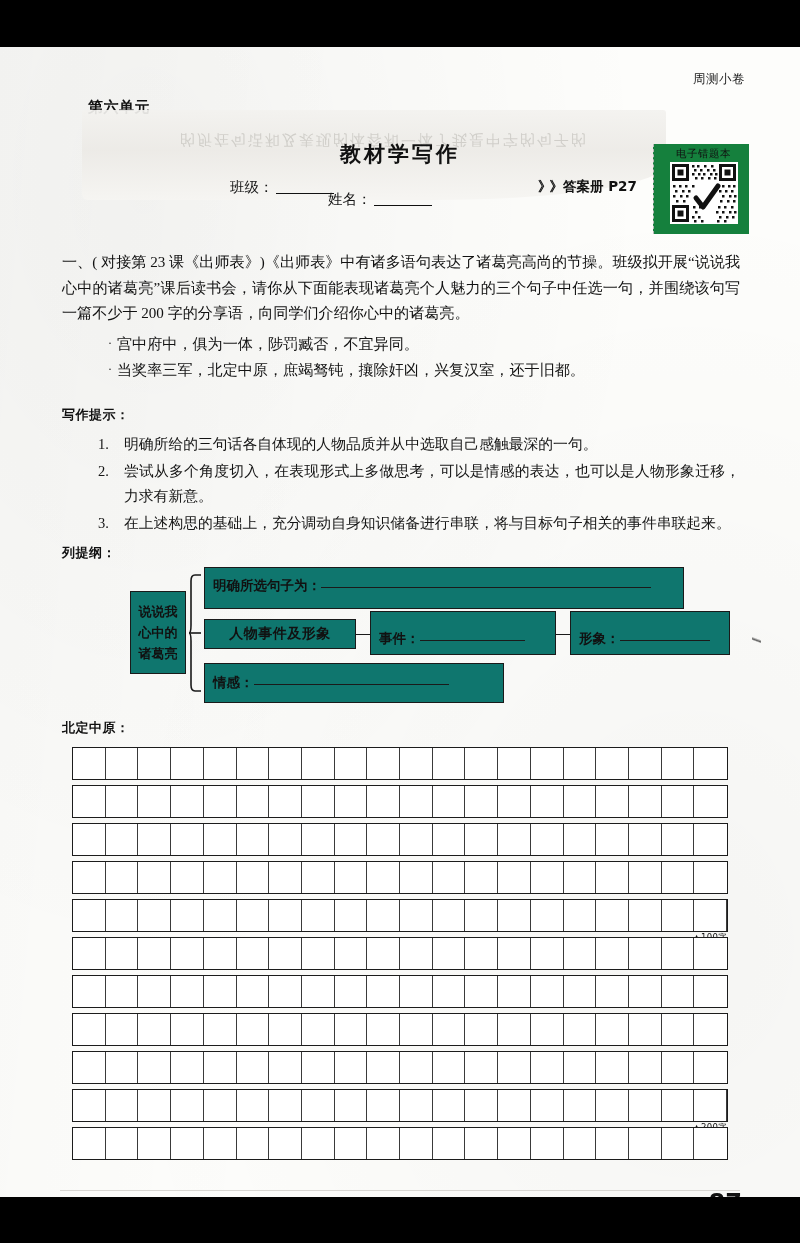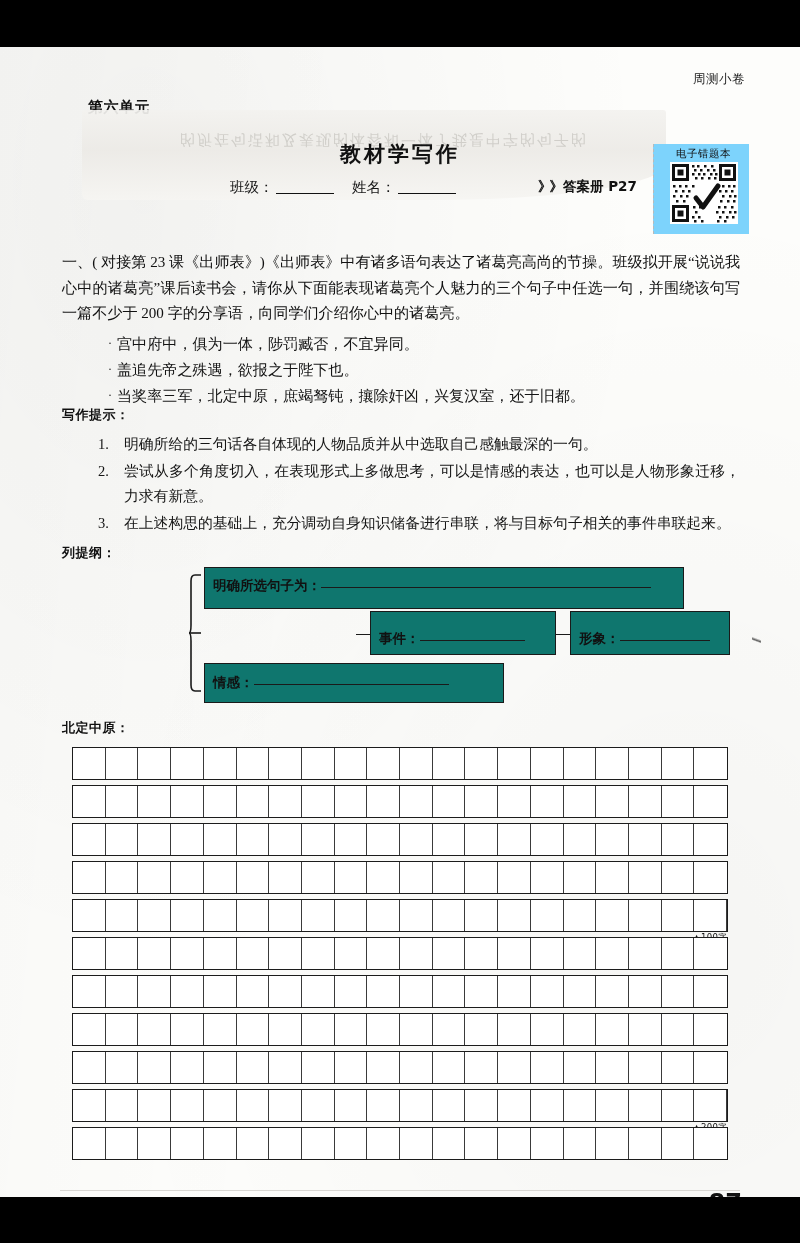--- a/index.html
+++ b/index.html
@@ -84,34 +84,34 @@
     position: absolute; left: 0; top: 131px; width: 800px;
     font-family: "Liberation Serif", serif; font-size: 14.5px; color: #161616;
   }
   .idline .fld { position: absolute; white-space: nowrap; }
   .idline .fld .blank {
     display: inline-block; width: 58px;
     border-bottom: 1.6px solid #111; margin-left: 2px;
     vertical-align: -2px;
   }
   .idline .cls { left: 230px; }
-  .idline .nm  { left: 352px; }
+  .idline .nm  { left: 328px; margin-top: 12px; }
   .answer-ref {
     position: absolute; left: 538px; top: 131px;
     font-family: "DejaVu Sans", sans-serif;
     font-weight: bold; font-size: 13.5px; color: #111;
     white-space: nowrap;
   }
   .answer-ref .chev { letter-spacing: -2px; margin-right: 2px; }
 
   
   .qr-badge {
     position: absolute; left: 653px; top: 97px;
     width: 96px; height: 90px;
-    background: #7dd3fc;
+    background: #15803d;
     border-left: 1px dashed #b9b9b9;
     padding: 3px 2px 0 6px;
     text-align: center;
   }
   .qr-cap {
     font-family: "DejaVu Sans", sans-serif;
     font-size: 10.5px; color: #111; letter-spacing: .5px;
     line-height: 13px;
   }
   .qr-img { margin: 2px auto 0; display: block; }
@@ -357,44 +357,53 @@
             <rect x="54" y="58" width="2.5" height="2.5"></rect>
         </g>
         <path d="M26 36 L33 45 L48 24" stroke="#111" stroke-width="5" fill="none" stroke-linecap="round" stroke-linejoin="round"></path>
       </svg>
     </div>
 
     <div class="para q-main">一、( 对接第 23 课《出师表》)《出师表》中有诸多语句表达了诸葛亮高尚的节操。班级拟开展“说说我心中的诸葛亮”课后读书会，请你从下面能表现诸葛亮个人魅力的三个句子中任选一句，并围绕该句写一篇不少于 200 字的分享语，向同学们介绍你心中的诸葛亮。</div>
 
     <div class="quotes">
       <div class="quote"><span class="dot">·</span><span>宫中府中，俱为一体，陟罚臧否，不宜异同。</span></div>
-      <div class="quote"><span class="dot">·</span><span>盖追先帝之殊遇，欲报之于陛下也。</span></div>
       <div class="quote"><span class="dot">·</span><span>当奖率三军，北定中原，庶竭驽钝，攘除奸凶，兴复汉室，还于旧都。</span></div>
     </div>
 
     <div class="sec-head tips-head">写作提示：</div>
     <div class="tips">
       <div class="tip"><span class="num">1.</span><span>明确所给的三句话各自体现的人物品质并从中选取自己感触最深的一句。</span></div>
       <div class="tip"><span class="num">2.</span><span>尝试从多个角度切入，在表现形式上多做思考，可以是情感的表达，也可以是人物形象迁移，力求有新意。</span></div>
       <div class="tip"><span class="num">3.</span><span>在上述构思的基础上，充分调动自身知识储备进行串联，将与目标句子相关的事件串联起来。</span></div>
     </div>
 
     <div class="sec-head outline-head">列提纲：</div>
     <div class="outline">
 
+      <div class="ob o-root">
+        <div class="t">
+          <div>说说我</div>
+          <div>心中的</div>
+          <div>诸葛亮</div>
+        </div>
+      </div>
 
       <svg class="brace" viewBox="0 0 14 120">
         <path d="M13 2 L7 2 Q3 2 3 8 L3 52 Q3 60 1 60 Q3 60 3 68 L3 112 Q3 118 7 118 L13 118" stroke="#1a1a1a" stroke-width="1.6" fill="none"></path>
         <line x1="1" y1="60" x2="13" y2="60" stroke="#1a1a1a" stroke-width="1.6"></line>
       </svg>
 
       <div class="ob o-b1">
         <div class="inner"><span>明确所选句子为：</span><span class="rule" style="width:330px"></span></div>
       </div>
 
+      <div class="ob o-b2a">
+        <div class="t">人物事件及形象</div>
+      </div>
       <div class="conn" style="left:226px; top:71px; width:14px;"></div>
       <div class="ob o-b2b">
         <div class="inner"><span>事件：</span><span class="rule" style="width:105px"></span></div>
       </div>
       <div class="conn" style="left:426px; top:71px; width:14px;"></div>
       <div class="ob o-b2c">
         <div class="inner"><span>形象：</span><span class="rule" style="width:90px"></span></div>
       </div>
 
       <div class="ob o-b3">

